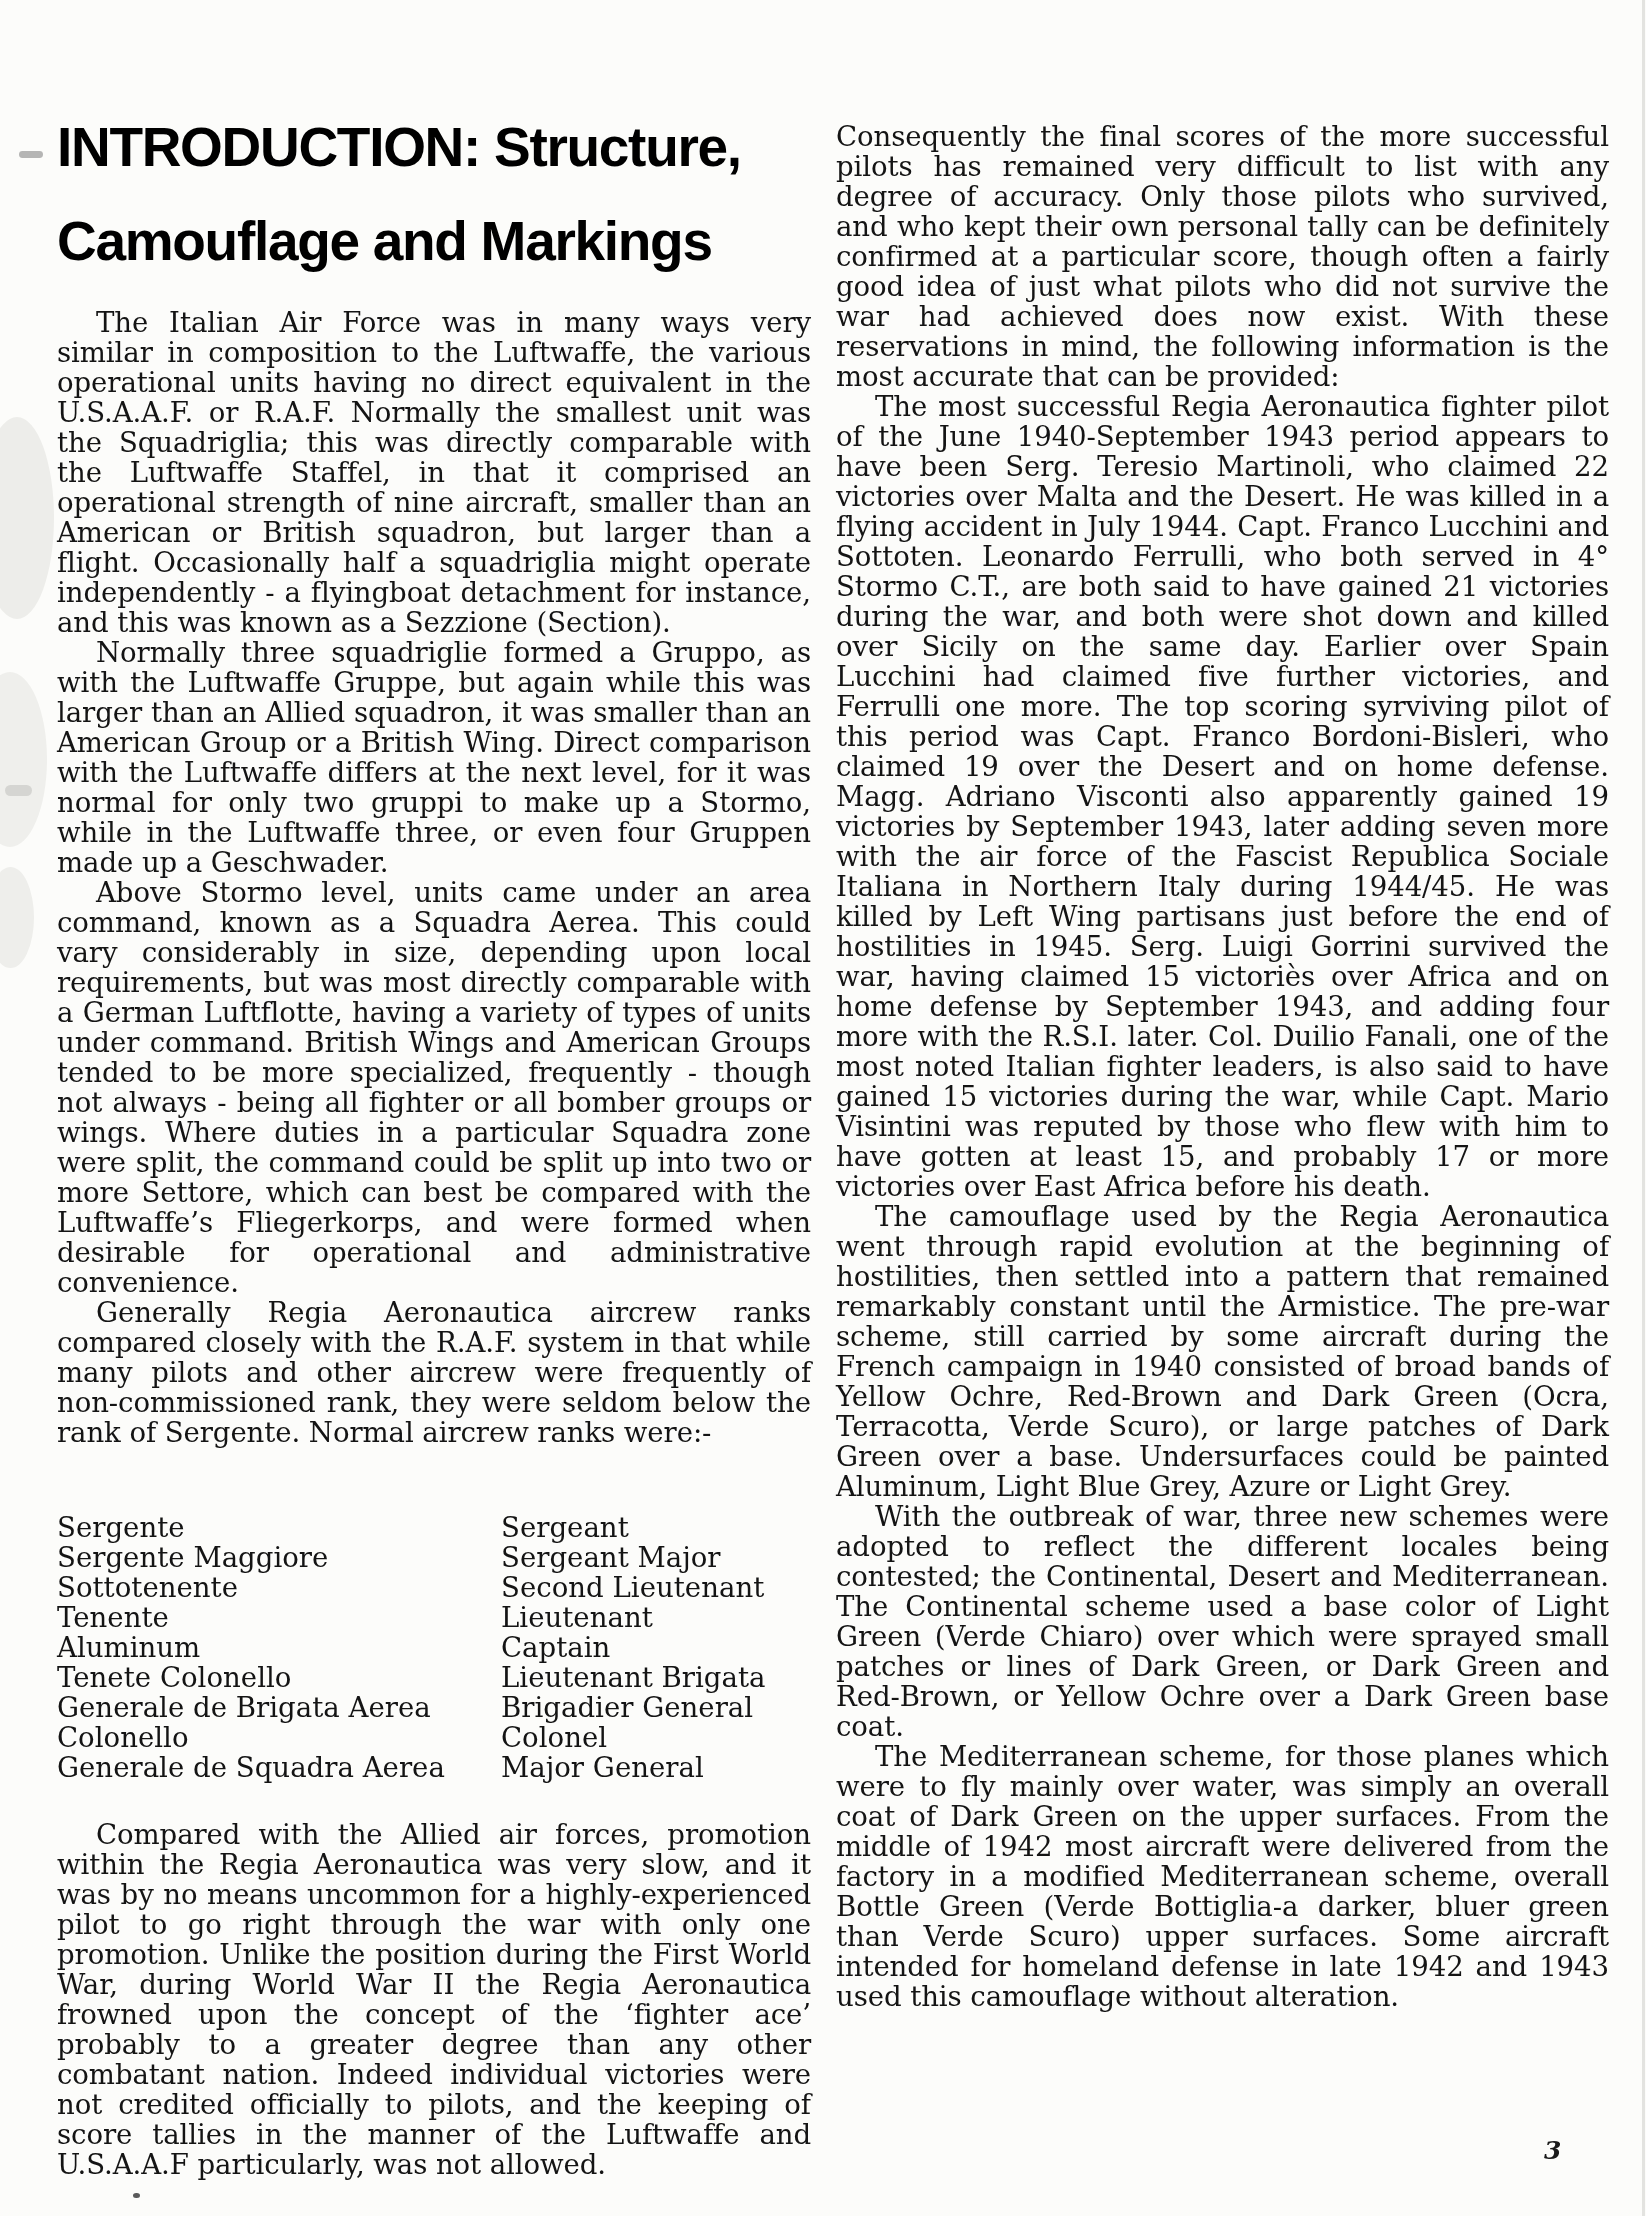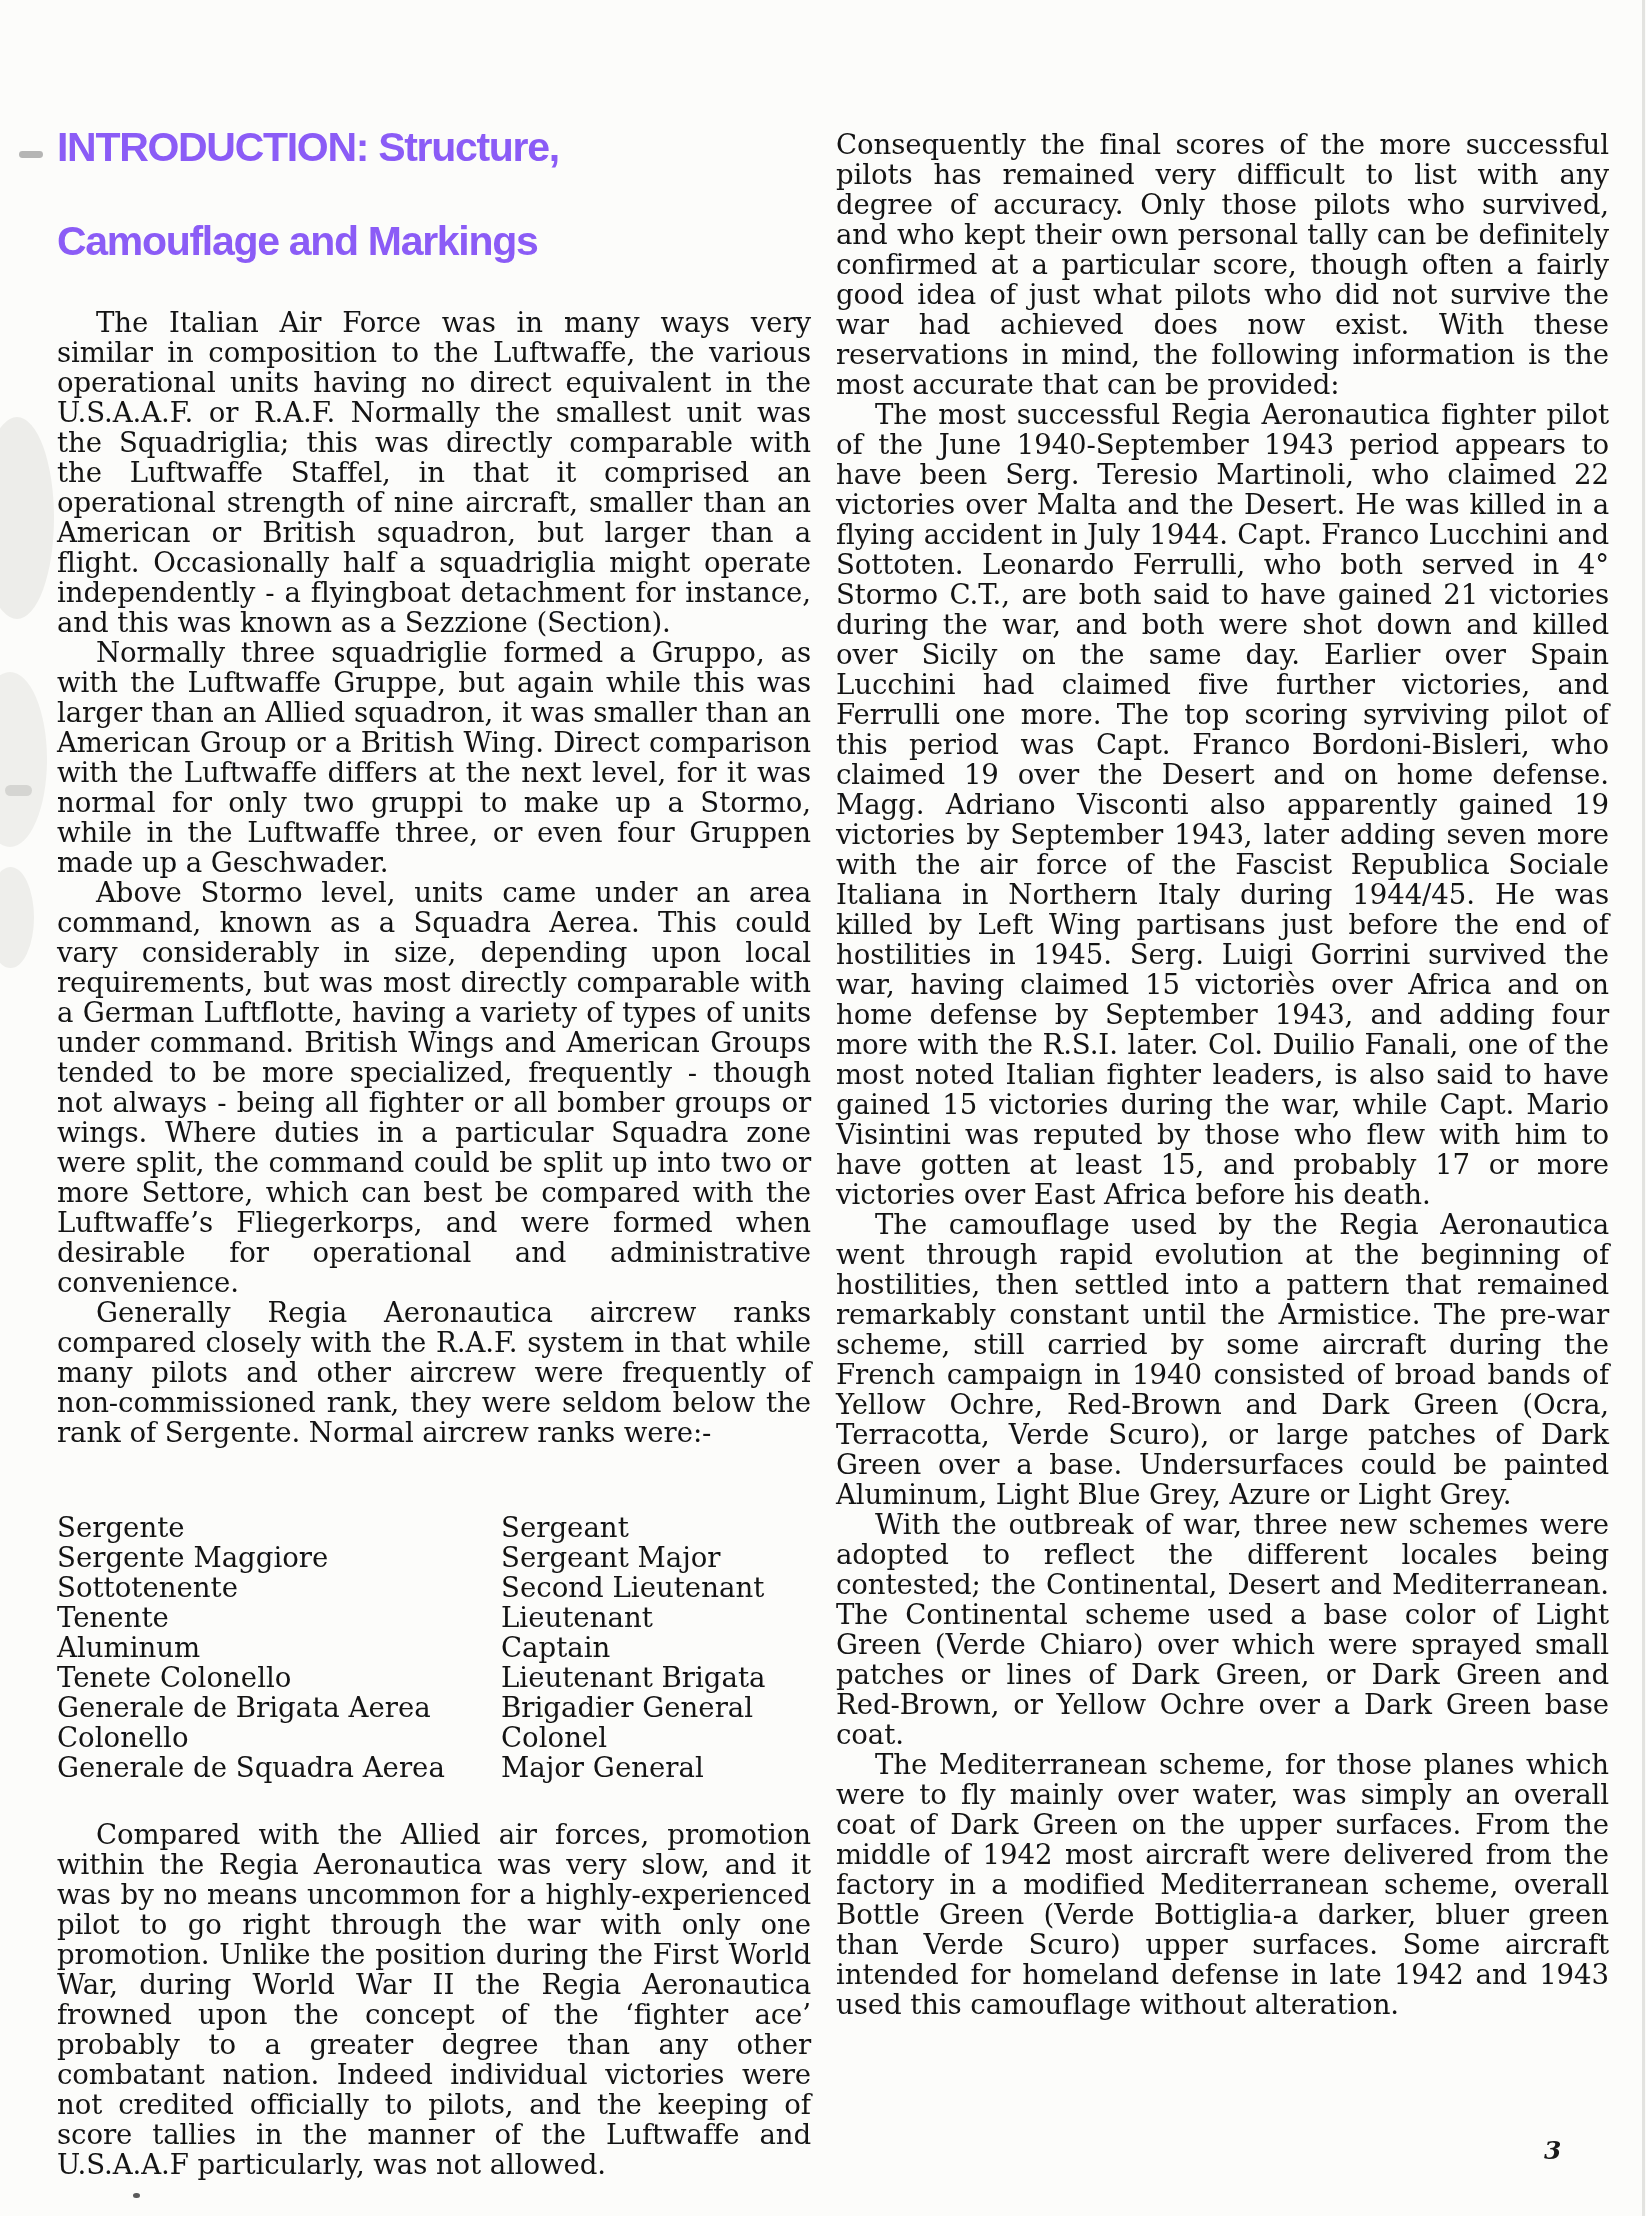--- a/index.html
+++ b/index.html
@@ -6,30 +6,30 @@
   .page {
     position:relative;
     width:1646px; height:2216px;
     background:#fcfcfa;
     font-family:"DejaVu Serif","Liberation Serif",serif;
     color:#141414;
     overflow:hidden;
   }
   .col { position:absolute; }
   .col-left  { left:57px;  top:100px; width:754px; }
-  .col-right { left:836px; top:130px; width:773px; }
+  .col-right { left:836px; top:122px; width:773px; }
   .title {
     font-family:"Liberation Sans",sans-serif;
     font-weight:700;
-    font-size:41px;
+    font-size:55px;
     line-height:94px;
     letter-spacing:-1.3px;
     white-space:nowrap;
     margin:0 0 20px 0;
-    color:#8b5cf6;
+    color:#000000;
   }
   .title .tline { display:block; }
   p.body {
     margin:0;
     font-size:27.6px;
     line-height:30px;
     text-align:justify;
     letter-spacing:-0.1px;
   }
   p.indent { text-indent:39px; }

